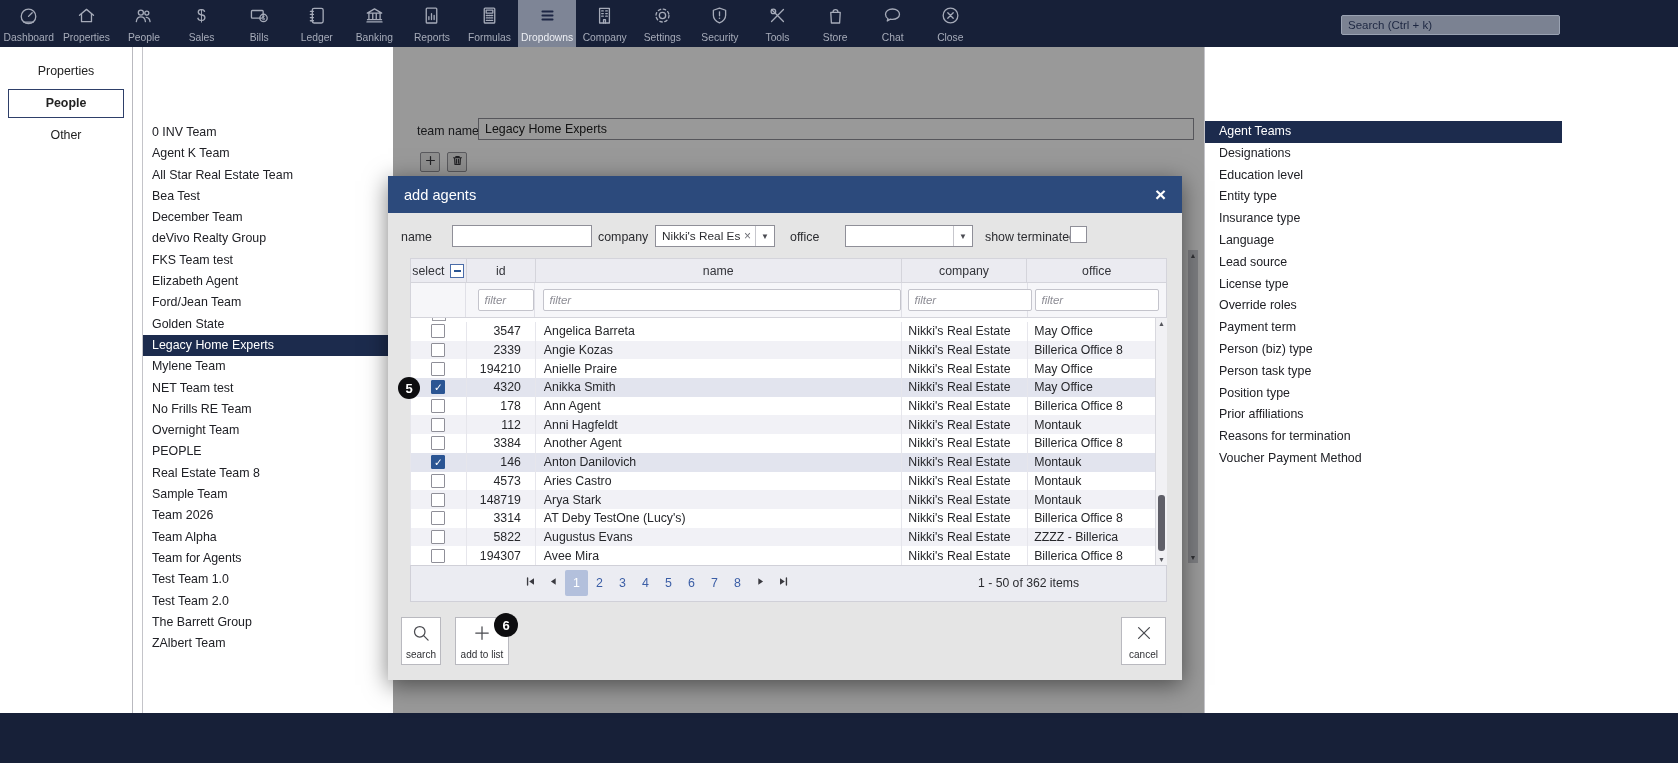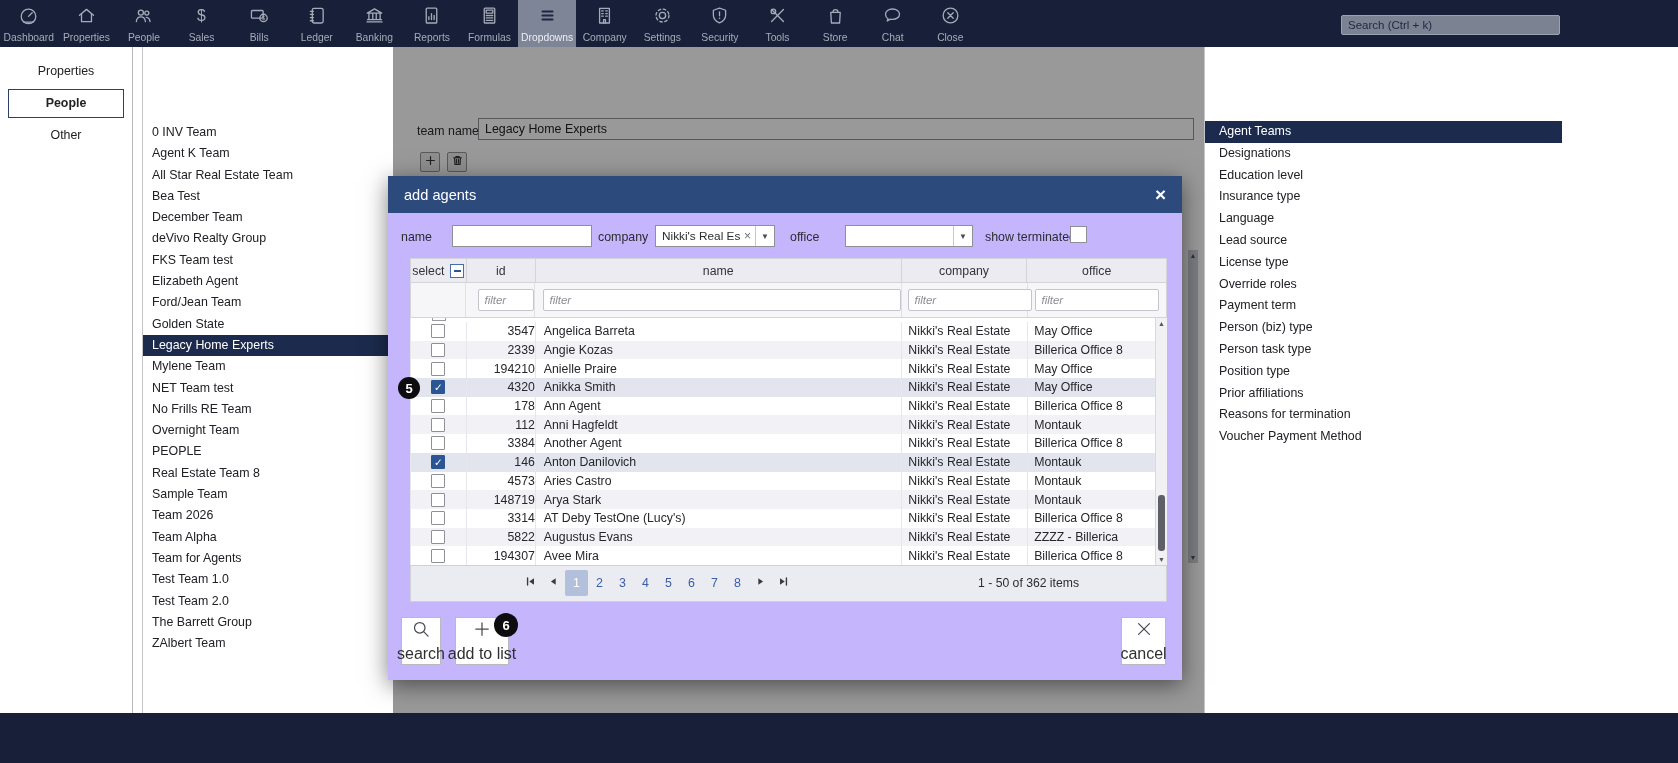--- a/index.html
+++ b/index.html
@@ -59,21 +59,21 @@
   
   .sidebar{position:absolute;left:1204px;top:47px;width:474px;height:666px;background:#fff;
            border-left:1px solid #c4c4c9;box-sizing:border-box;z-index:2;}
   .sb-list{margin-top:74px;width:357px;}
   .sb-item{height:21.8px;line-height:21.8px;padding-left:14px;font-size:12.4px;color:#202126;cursor:pointer;}
   .sb-item.selected{background:#1c2b4d;color:#fff;}
 
   .footer{position:absolute;left:0;top:713px;width:1678px;height:50px;background:#172038;z-index:4;}
 
   
-  .modal{position:absolute;left:388px;top:176px;width:794px;height:504px;background:#c4b5fd;z-index:10;
+  .modal{position:absolute;left:388px;top:176px;width:794px;height:504px;background:#e5e5e5;z-index:10;
          box-shadow:0 5px 22px rgba(0,0,0,.5);}
   .m-header{height:37px;background:#2c4a7c;display:flex;align-items:center;padding:0 16px;box-sizing:border-box;}
   .m-title{color:#fff;font-size:14.6px;}
   .m-close{margin-left:auto;color:#fff;font-size:19px;font-weight:bold;cursor:pointer;line-height:1;}
   .f-label{position:absolute;font-size:12.4px;color:#2b2c30;top:54px;}
   .f-input{position:absolute;top:49px;height:20px;border:1px solid #8f8f98;font-family:inherit;font-size:12px;
            padding:0 5px;color:#222;}
   .dd{position:absolute;top:49px;height:22px;border:1px solid #8f8f98;box-sizing:border-box;display:flex;
       align-items:center;font-size:11.8px;color:#2b2c30;background:#fff;cursor:pointer;}
   .dd .txt{padding-left:6px;flex:1;white-space:nowrap;overflow:hidden;}
@@ -101,21 +101,21 @@
   .t-rows{position:relative;width:745px;}
   .t-partial{height:4px;background:#fff;border-left:1px solid #e6e6ec;overflow:hidden;}
   .cb-frag{display:block;margin-left:21px;width:14px;height:3px;border:1px solid #9a9aa2;border-top:none;box-sizing:border-box;}
   .t-row{display:flex;height:18.7px;align-items:center;background:#fff;position:relative;
          border-left:1px solid #e6e6ec;box-sizing:border-box;}
   .t-row.stripe{background:#f1f1f6;}
   .t-row.sel{background:#e2e4ee;}
   .t-row .cell{height:100%;display:flex;align-items:center;box-sizing:border-box;border-right:1px solid #e6e6ec;
                overflow:hidden;white-space:nowrap;}
   .c-sel{justify-content:center;}
-  .c-id{justify-content:flex-end;}
+  .c-id{justify-content:flex-end;padding-right:14px;}
   .c-name{padding-left:8px;}
   .c-comp{padding-left:6px;}
   .c-off{padding-left:6px;border-right:none !important;}
   .cb{width:14px;height:14px;border:1px solid #8f8f98;background:#fff;border-radius:1px;box-sizing:border-box;
       display:flex;align-items:center;justify-content:center;cursor:pointer;}
   .cb.on{background:#2b5593;border-color:#2b5593;}
   .cb.on::after{content:'✓';color:#fff;font-size:10.5px;line-height:1;}
   .t-scrollbar{position:absolute;right:0;top:60px;width:12px;height:247px;background:#f1f1f4;
                border-left:1px solid #d8d8de;box-sizing:border-box;font-size:7px;color:#55565c;text-align:center;}
   .t-scrollbar .up{position:absolute;top:2px;left:0;right:0;}
@@ -127,21 +127,21 @@
   .pg-btn{width:23px;height:26px;display:flex;align-items:center;justify-content:center;font-size:12.4px;
           color:#3b5ea6;cursor:pointer;}
   .pg-btn.nav{color:#3a3a40;}
   .pg-btn.nav svg{width:11px;height:11px;}
   .pg-btn.cur{background:#b3c0dc;color:#fff;border-radius:2px;}
   .pg-summary{position:absolute;right:87px;font-size:12.2px;color:#2b2c30;}
 
   .m-foot-btn{position:absolute;top:441px;height:48px;background:#fff;border:1px solid #b9b9bf;display:flex;
               flex-direction:column;align-items:center;justify-content:center;color:#4a4b50;box-sizing:border-box;cursor:pointer;}
   .m-foot-btn svg{width:20px;height:20px;}
-  .m-foot-btn .lbl{font-size:16px;color:#2f3034;margin-top:2px;white-space:nowrap;}
+  .m-foot-btn .lbl{font-size:10px;color:#2f3034;margin-top:2px;white-space:nowrap;}
   #btn-search{left:13px;width:40px;}
   #btn-add{left:67px;width:54px;}
   #btn-cancel{left:733px;width:45px;}
 
   .badge{position:absolute;background:#0d0d0f;color:#fff;border-radius:50%;display:flex;align-items:center;
          justify-content:center;font-weight:bold;z-index:12;font-size:13px;}
   #badge5{left:398px;top:377px;width:22px;height:22px;}
   #badge6{left:494px;top:613px;width:24px;height:24px;}
 </style>
 </head>
@@ -359,20 +359,21 @@
     </div>
   </section>
 
   <div class="overlay"></div>
 
   <aside class="sidebar">
     <div class="sb-list" id="sb-list">
         <div class="sb-item selected">Agent Teams</div>
         <div class="sb-item">Designations</div>
         <div class="sb-item">Education level</div>
+        <div class="sb-item">Entity type</div>
         <div class="sb-item">Insurance type</div>
         <div class="sb-item">Language</div>
         <div class="sb-item">Lead source</div>
         <div class="sb-item">License type</div>
         <div class="sb-item">Override roles</div>
         <div class="sb-item">Payment term</div>
         <div class="sb-item">Person (biz) type</div>
         <div class="sb-item">Person task type</div>
         <div class="sb-item">Position type</div>
         <div class="sb-item">Prior affiliations</div>

